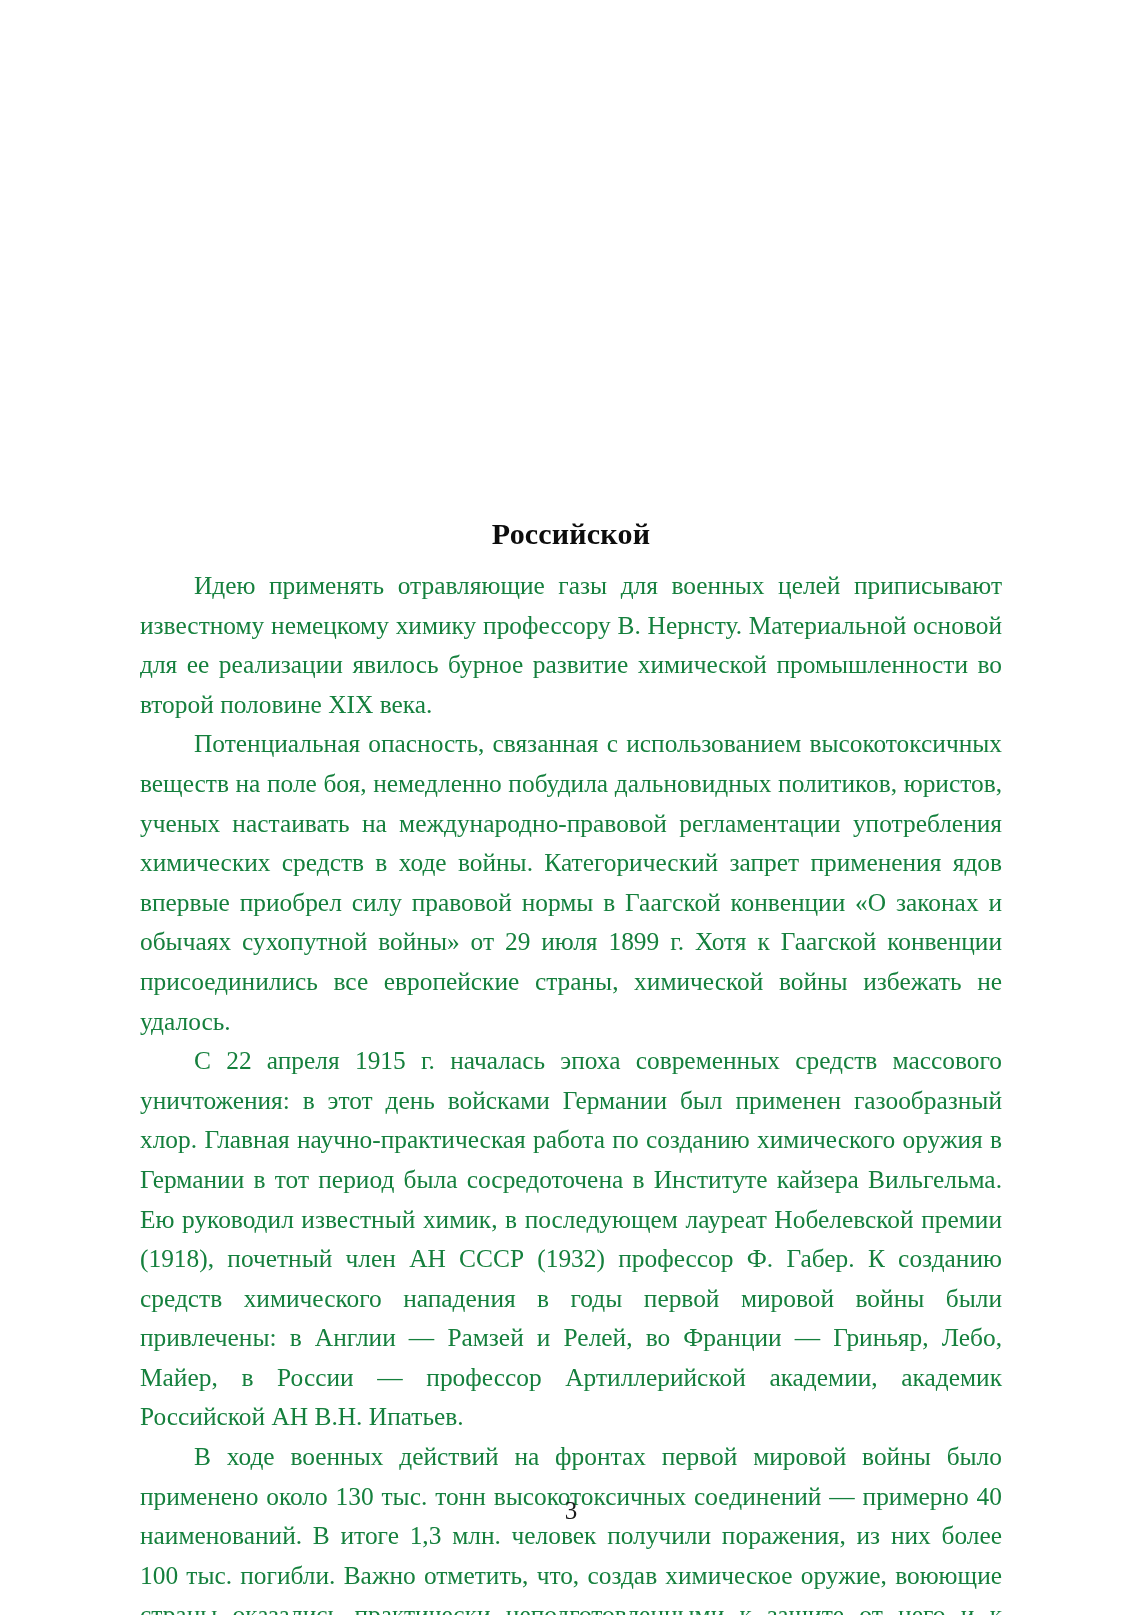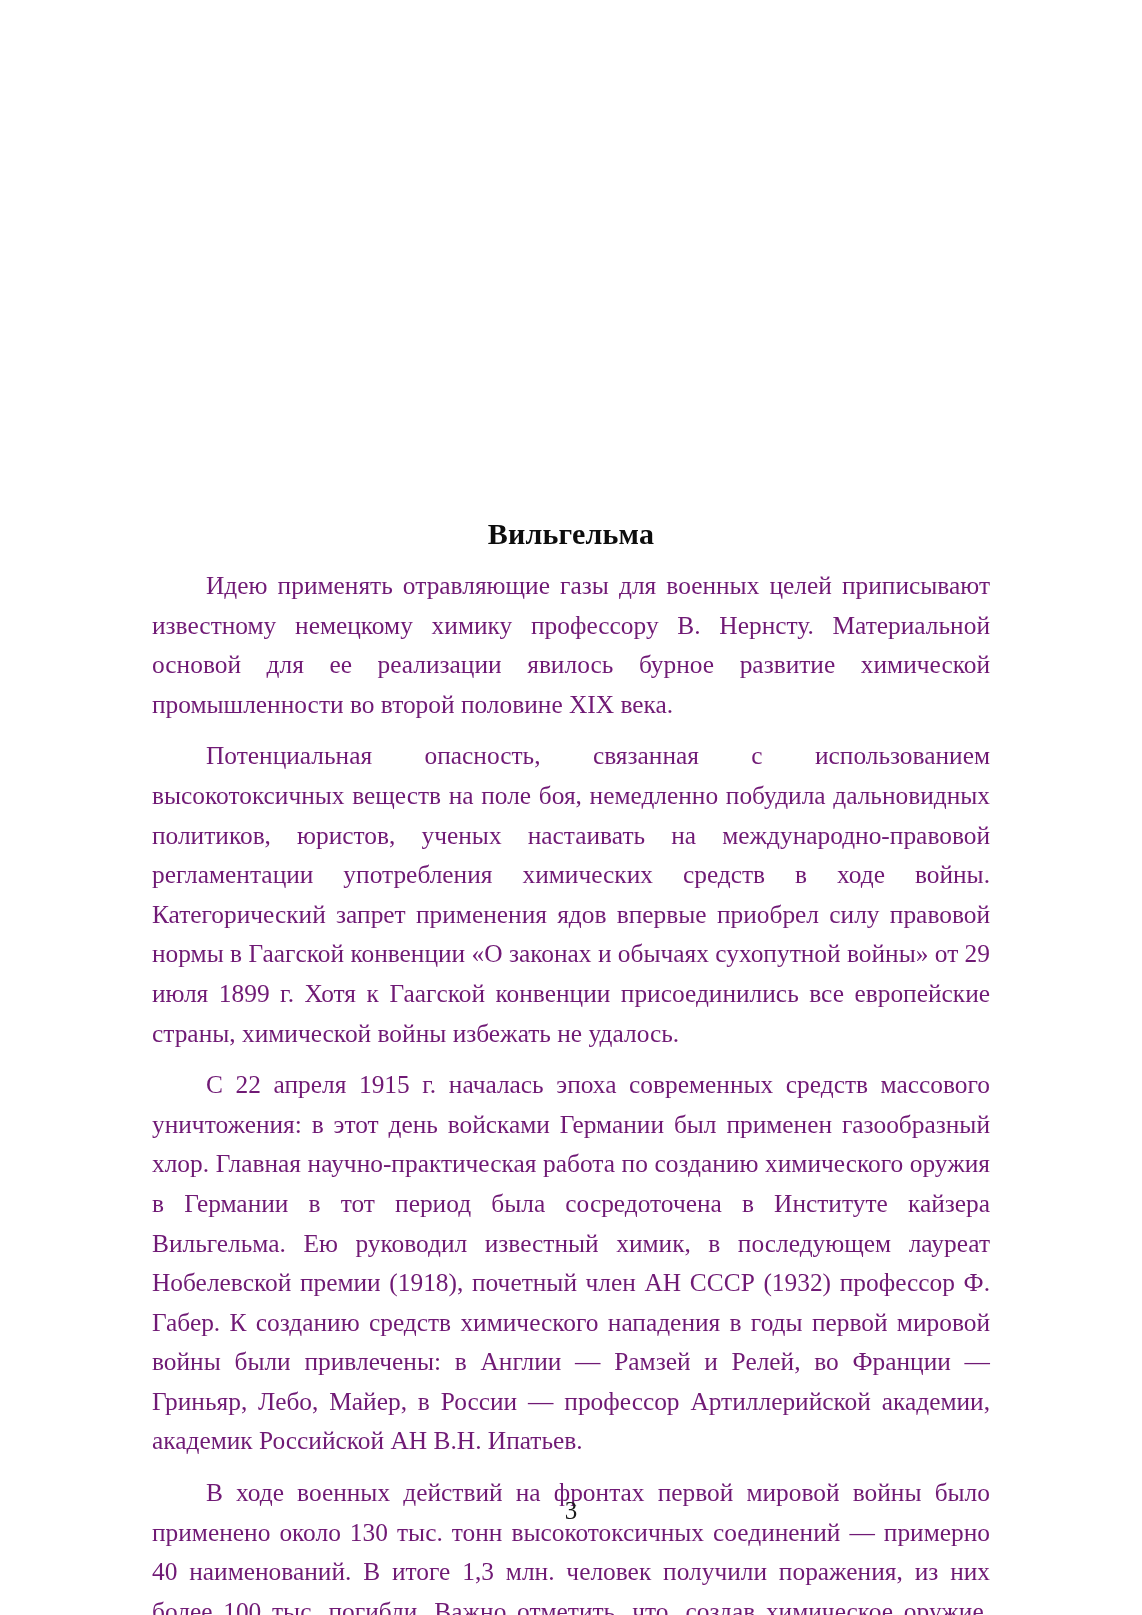--- a/index.html
+++ b/index.html
@@ -38,22 +38,22 @@
     line-height: 1.2;
     color: #0d0d0d;
   }
 
   .body-paragraph {
     font-size: 25.4px;
     line-height: 39.6px;
     text-align: justify;
     text-justify: inter-word;
     text-indent: 54px;
-    margin: 12px;
-    color: #701a75;
+    margin: 0;
+    color: #15803d;
     hyphens: manual;
     -webkit-hyphens: manual;
   }
 
   
   .body-paragraph:last-of-type {
     margin-bottom: 0;
   }
 
   .page-number {
@@ -67,21 +67,21 @@
     color: #1a1a1a;
   }
 </style>
 </head>
 <body>
 
 <div class="page">
 
   <div class="text-block">
 
-    <h1 class="page-title">Вильгельма</h1>
+    <h1 class="page-title">Российской</h1>
 
     <p class="body-paragraph">Идею применять отравляющие газы для военных целей приписывают известному немецкому химику профессору В. Нернсту. Материальной основой для ее реализации явилось бурное развитие химической промышленности во второй половине XIX века.</p>
 
     <p class="body-paragraph">Потенциальная опасность, связанная с использованием высокотоксичных веществ на поле боя, немедленно побудила дальновидных политиков, юристов, ученых настаивать на международно-правовой регламентации употребления химических средств в ходе войны. Категорический запрет применения ядов впервые приобрел силу правовой нормы в Гаагской конвенции «О законах и обычаях сухопутной войны» от 29 июля 1899 г. Хотя к Гаагской конвенции присоединились все европейские страны, химической войны избежать не удалось.</p>
 
     <p class="body-paragraph">С 22 апреля 1915 г. началась эпоха современных средств массового уничтожения: в этот день войсками Германии был применен газообразный хлор. Главная научно-практическая работа по созданию химического оружия в Германии в тот период была сосредоточена в Институте кайзера Вильгельма. Ею руководил известный химик, в последующем лауреат Нобелевской премии (1918), почетный член АН СССР (1932) профессор Ф. Габер. К созданию средств химического нападения в годы первой мировой войны были привлечены: в Англии — Рамзей и Релей, во Франции — Гриньяр, Лебо, Майер, в России — профессор Артиллерийской академии, академик Российской АН В.Н. Ипатьев.</p>
 
     <p class="body-paragraph">В ходе военных действий на фронтах первой мировой войны было применено около 130 тыс. тонн высокотоксичных соединений — примерно 40 наименований. В итоге 1,3 млн. человек получили поражения, из них более 100 тыс. погибли. Важно отметить, что, создав химическое оружие, воюющие страны оказались практически неподготовленными к защите от него и к оказанию помощи пораженным.</p>
 
   </div>

